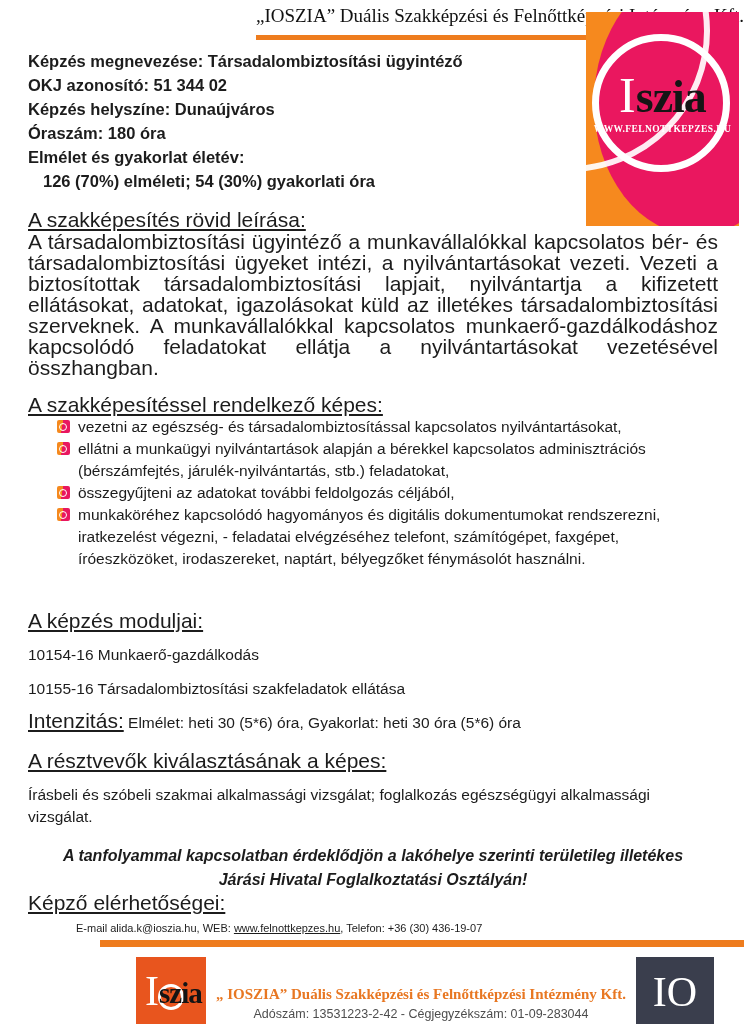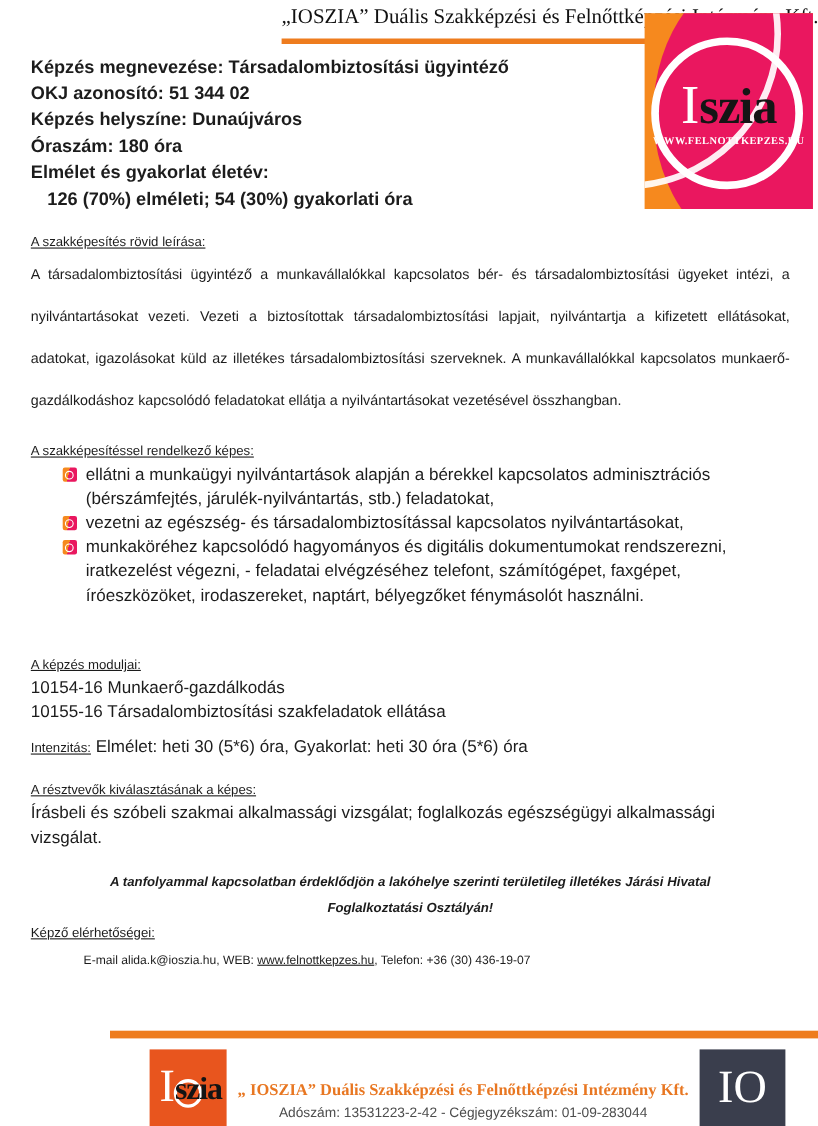--- a/index.html
+++ b/index.html
@@ -11,57 +11,57 @@
     align-items:flex-end;
   }
   
   .hdr{padding:4px 0 0 2px;}
   .hdr h1{
     font-family:"Liberation Serif",serif;font-weight:normal;
     font-size:19px;margin:0 0 7px 0;line-height:24px;color:#111;
   }
   .hdr-rule{height:5px;width:480px;background:#ee7c1e;}
   
-  .logo{position:absolute;top:12px;right:5px;width:153px;height:178px;
+  .logo{position:absolute;top:12px;right:5px;width:153px;height:214px;
         background:#f6891e;overflow:hidden;}
   .logo .blob{position:absolute;width:205px;height:265px;border-radius:50%;
         background:#ea175f;right:-60px;top:-42px;}
   .logo .arc{position:absolute;width:270px;height:270px;border:6px solid rgba(255,255,255,.92);
         border-radius:50%;left:-158px;top:-122px;}
   .logo .ring{position:absolute;left:6px;top:22px;width:124px;height:124px;
         border:7px solid #fff;border-radius:50%;}
   .logo .ltext{position:absolute;left:0;right:0;top:58px;text-align:center;
         font-family:"Liberation Serif",serif;line-height:1;white-space:nowrap;}
   .logo .lt-i{color:#fff;font-size:50px;}
   .logo .lt-szia{color:#151515;font-weight:bold;font-size:46px;letter-spacing:-1px;}
   .logo .lurl{position:absolute;left:0;right:0;top:112px;text-align:center;color:#fff;
         font-family:"Liberation Serif",serif;font-size:9.5px;font-weight:bold;letter-spacing:.4px;}
   
   .body{padding:0 26px 0 28px;flex:1;display:flex;flex-direction:column;}
   .info{margin:9px 0 0 0;font-weight:bold;font-size:16.5px;line-height:24px;width:545px;}
   .info .indent{padding-left:15px;}
   .sec{margin-top:0;}
-  .h-ul{display:inline-block;text-decoration:underline;font-size:12px;
+  .h-ul{display:inline-block;text-decoration:underline;font-size:21px;
         font-weight:normal;line-height:22px;margin:0;}
-  .para{font-size:13px;line-height:38px;text-align:justify;margin:0;}
-  .plain{font-size:15.5px;line-height:22px;}
+  .para{font-size:21px;line-height:21px;text-align:justify;margin:0;}
+  .plain{font-size:15.5px;line-height:22px;margin-top:12px;}
   .m-desc{margin-top:16px;}
   .m-comp{margin-top:16px;}
   .m-mods{margin-top:40px;}
   .m-int{margin-top:10px;}
   .m-entry{margin-top:12px;}
   .m-sel{margin-top:16px;}
   ul.bullets{list-style:none;margin:0;padding:0 0 0 29px;}
   ul.bullets li{position:relative;padding-left:21px;font-size:15.5px;line-height:22px;}
   .bullet-ic{position:absolute;left:0;top:4px;width:13px;height:13px;border-radius:2px;
         background:linear-gradient(100deg,#f5891e 42%,#e9175f 42%);}
   .bullet-ic::after{content:"";position:absolute;left:2px;top:2.5px;width:6px;height:6px;
         border:1.5px solid #fff;border-radius:50%;}
   .notice{margin:16px 34px 0 34px;text-align:center;font-weight:bold;font-style:italic;
-        font-size:12px;line-height:24px;}
+        font-size:16px;line-height:24px;}
   .m-contact{}
   .contact-line{margin:2px 0 0 48px;font-size:11px;line-height:24px;}
   .link{text-decoration:underline;color:#1c1c1c;cursor:pointer;}
   
   .footer{margin-top:auto;}
   .footer-bar{height:7px;background:#ee7c1e;}
   .footer-inner{display:flex;align-items:flex-start;padding:10px 30px 0 36px;gap:10px;}
   .flogo-left{position:relative;width:70px;height:70px;background:#e8551e;flex:0 0 auto;}
   .fl-i{position:absolute;left:9px;top:13px;color:#fff;font-family:"Liberation Serif",serif;
         font-size:42px;line-height:1;}
@@ -107,22 +107,23 @@
     </div>
 
     <div class="sec m-desc">
       <span class="h-ul">A szakképesítés rövid leírása:</span>
       <p class="para">A társadalombiztosítási ügyintéző a munkavállalókkal kapcsolatos bér- és társadalombiztosítási ügyeket intézi, a nyilvántartásokat vezeti. Vezeti a biztosítottak társadalombiztosítási lapjait, nyilvántartja a kifizetett ellátásokat, adatokat, igazolásokat küld az illetékes társadalombiztosítási szerveknek. A munkavállalókkal kapcsolatos munkaerő-gazdálkodáshoz kapcsolódó feladatokat ellátja a nyilvántartásokat vezetésével összhangban.</p>
     </div>
 
     <div class="sec m-comp">
       <span class="h-ul">A szakképesítéssel rendelkező képes:</span>
       <ul class="bullets">
+        <li><span class="bullet-ic"></span><span>vezetni az egészség- és társadalombiztosítással kapcsolatos nyilvántartásokat,</span></li>
         <li><span class="bullet-ic"></span><span>ellátni a munkaügyi nyilvántartások alapján a bérekkel kapcsolatos adminisztrációs (bérszámfejtés, járulék-nyilvántartás, stb.) feladatokat,</span></li>
-        <li><span class="bullet-ic"></span><span>vezetni az egészség- és társadalombiztosítással kapcsolatos nyilvántartásokat,</span></li>
+        <li><span class="bullet-ic"></span><span>összegyűjteni az adatokat további feldolgozás céljából,</span></li>
         <li><span class="bullet-ic"></span><span>munkaköréhez kapcsolódó hagyományos és digitális dokumentumokat rendszerezni, iratkezelést végezni, - feladatai elvégzéséhez telefont, számítógépet, faxgépet, íróeszközöket, irodaszereket, naptárt, bélyegzőket fénymásolót használni.</span></li>
       </ul>
     </div>
 
     <div class="sec m-mods">
       <span class="h-ul">A képzés moduljai:</span>
       <div class="plain">10154-16 Munkaerő-gazdálkodás</div>
       <div class="plain">10155-16 Társadalombiztosítási szakfeladatok ellátása</div>
     </div>
 

